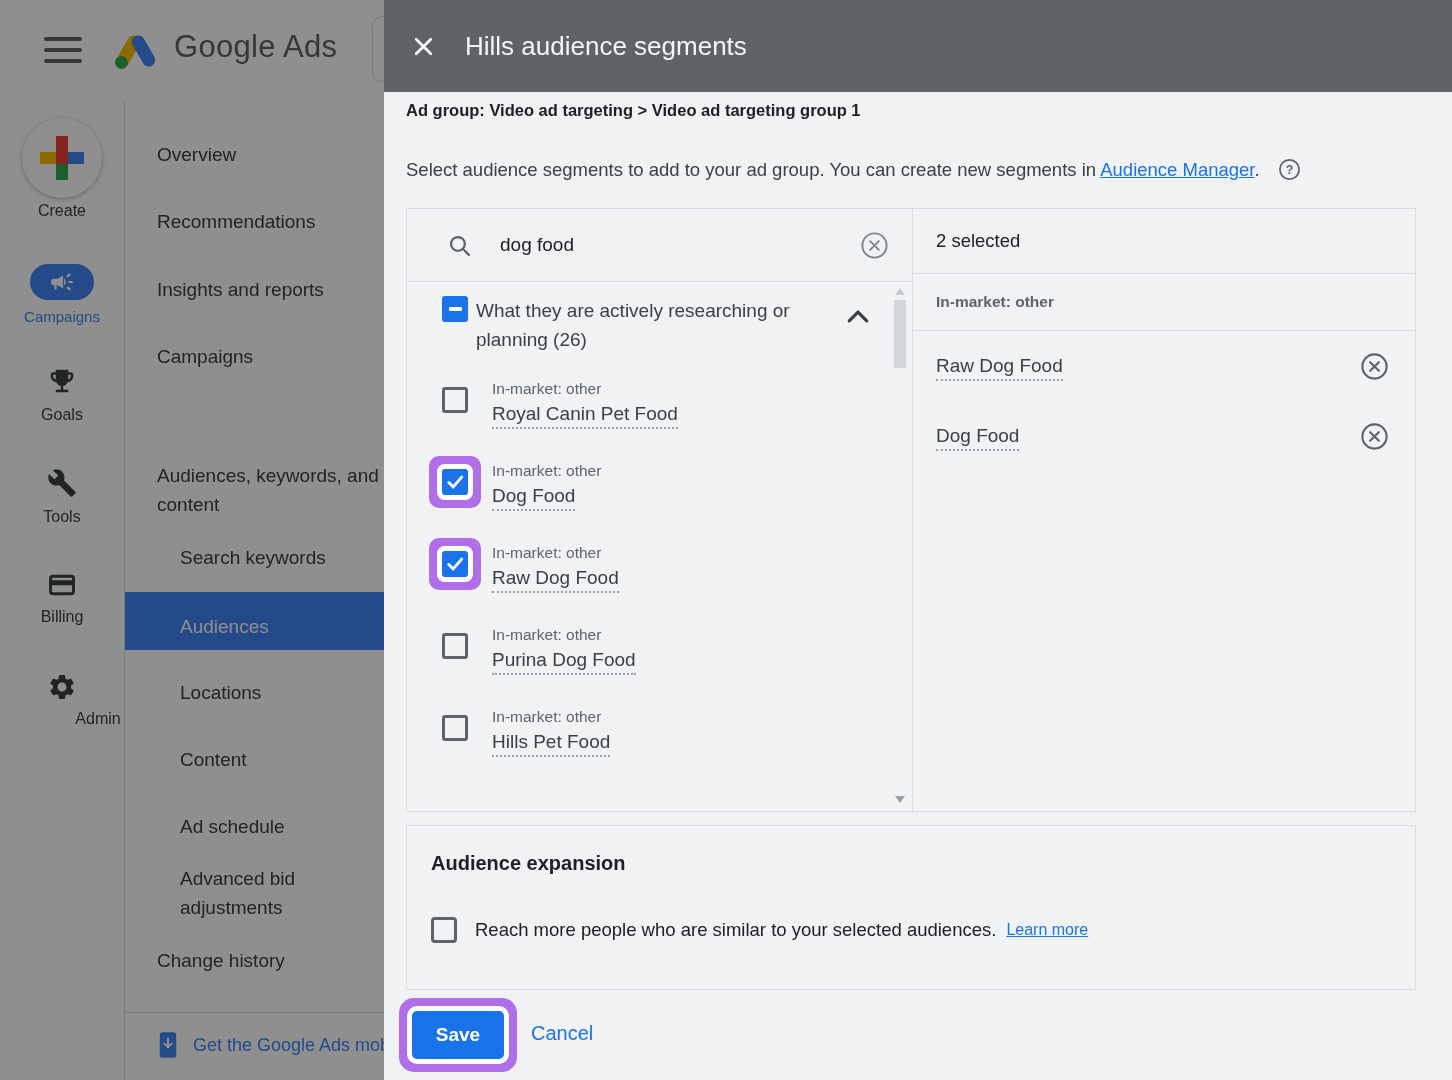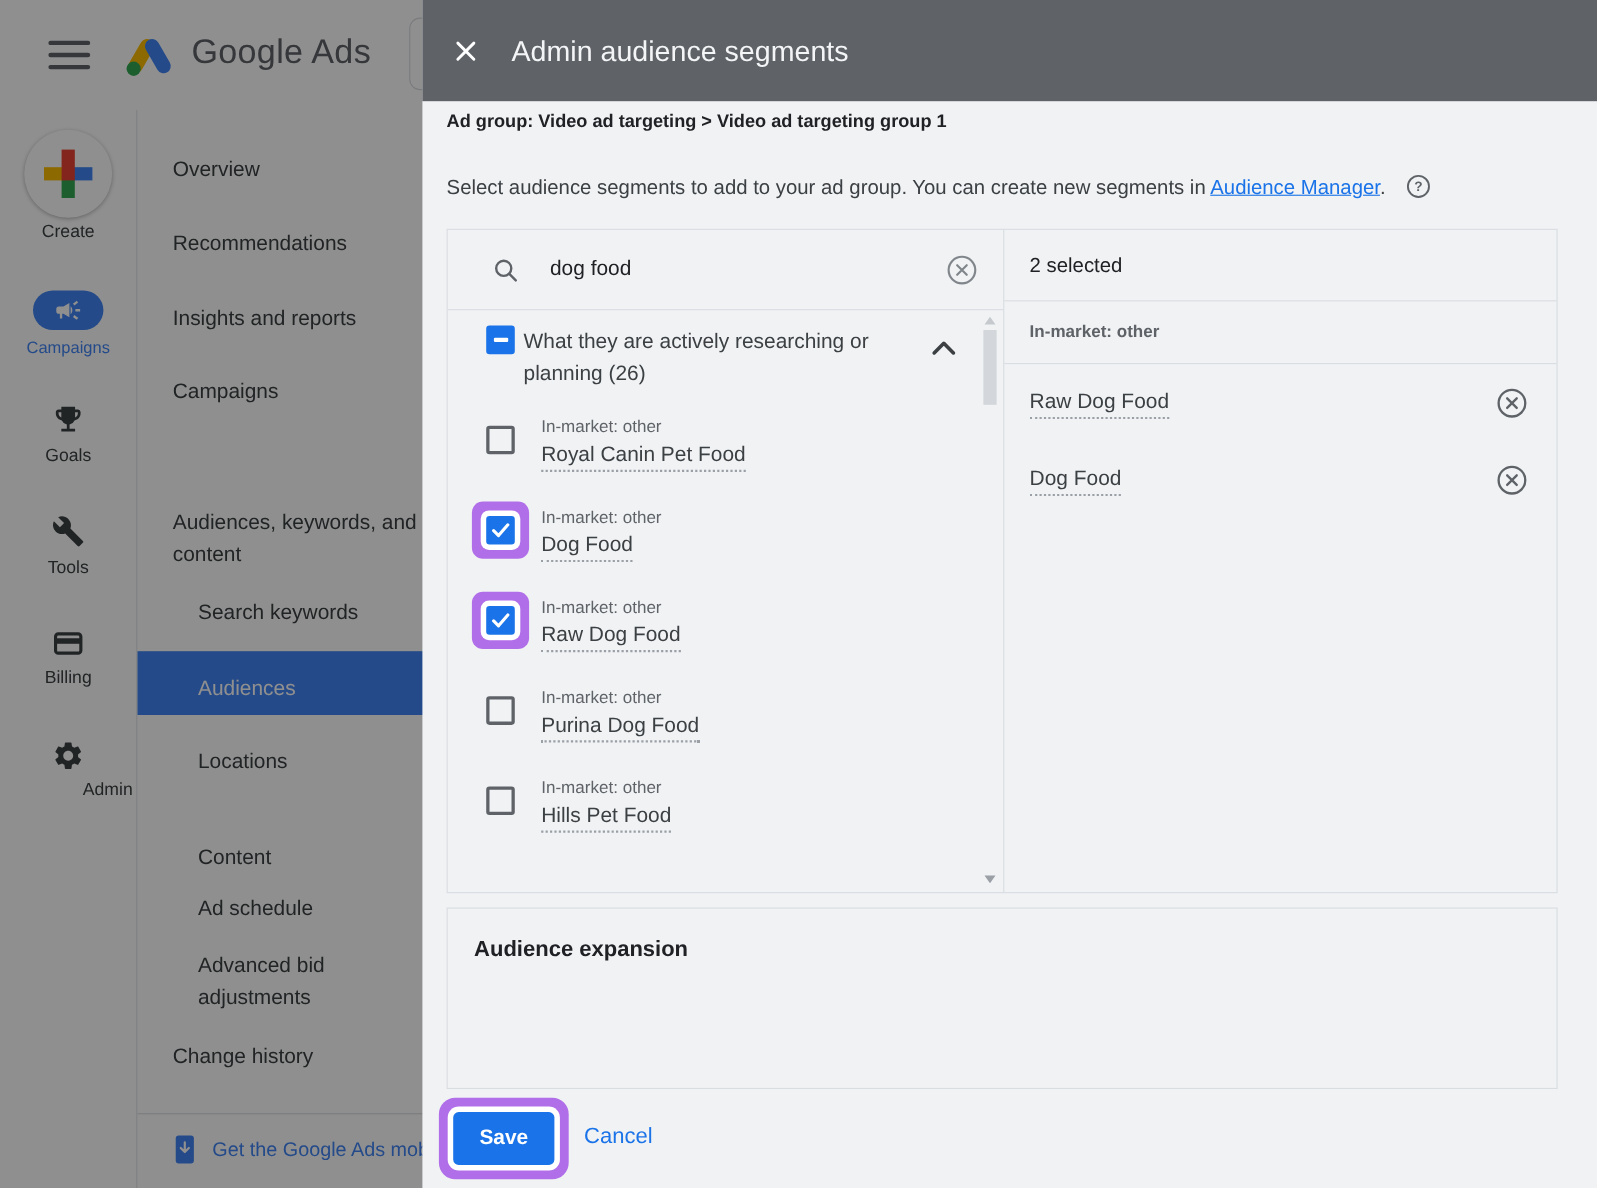--- a/index.html
+++ b/index.html
@@ -177,21 +177,21 @@
 
   <div class="sidenav">
     <div class="nav-item" style="top:40px;">Overview</div>
     <div class="nav-item" style="top:107px;">Recommendations</div>
     <div class="nav-item" style="top:175px;">Insights and reports</div>
     <div class="nav-item" style="top:242px;">Campaigns</div>
     <div class="nav-item" style="top:361px;width:262px;">Audiences, keywords, and content</div>
     <div class="nav-item sub" style="top:443px;">Search keywords</div>
     <div class="nav-item sub selected" style="top:492px;">Audiences</div>
     <div class="nav-item sub" style="top:578px;">Locations</div>
-    <div class="nav-item sub" style="top:645px;margin-top:20px;">Content</div>
+    <div class="nav-item sub" style="top:645px;">Content</div>
     <div class="nav-item sub" style="top:712px;">Ad schedule</div>
     <div class="nav-item sub" style="top:764px;width:262px;">Advanced bid adjustments</div>
     <div class="nav-item" style="top:846px;">Change history</div>
     <div class="nav-divider"></div>
     <div class="nav-footer">
       <svg width="22" height="30" viewBox="0 0 24 30">
         <rect x="3" y="1" width="18" height="28" rx="3" fill="#4285f4"></rect>
         <path d="M12 8v9M8 13.5l4 4 4-4" stroke="#ffffff" stroke-width="2.2" fill="none" stroke-linecap="round" stroke-linejoin="round"></path>
       </svg>
       <span>Get the Google Ads mobile app</span>
@@ -200,21 +200,21 @@
 
   <div class="dim"></div>
 
   <div class="modal">
     <div class="modal-header">
       <button class="close-btn">
         <svg width="25" height="25" viewBox="0 0 24 24">
             <path d="M5 5l14 14M19 5L5 19" stroke="#ffffff" stroke-width="2.5" stroke-linecap="round"></path>
           </svg>
       </button>
-      <span class="modal-title">Admin audience segments</span>
+      <span class="modal-title">Hills audience segments</span>
     </div>
 
     <div class="breadcrumb">Ad group: Video ad targeting &gt; Video ad targeting group 1</div>
 
     <div class="desc">
       <span>Select audience segments to add to your ad group. You can create new segments in </span><a>Audience Manager</a><span>.</span>
       <span class="help">
         <svg width="23" height="23" viewBox="0 0 24 24">
           <circle cx="12" cy="12" r="10" fill="none" stroke="#5f6368" stroke-width="1.8"></circle>
           <text x="12" y="16.5" text-anchor="middle" font-size="13" font-weight="bold" fill="#5f6368" font-family="Liberation Sans, sans-serif">?</text>
@@ -329,18 +329,23 @@
               <circle cx="16" cy="16" r="12.5" fill="none" stroke="#5f6368" stroke-width="2.2"></circle>
               <path d="M11.5 11.5l9 9M20.5 11.5l-9 9" stroke="#5f6368" stroke-width="2.2" stroke-linecap="round"></path>
             </svg>
           </button>
         </div>
       </div>
     </div>
 
     <div class="exp-card">
       <div class="exp-title">Audience expansion</div>
+      <div class="exp-row">
+        <div class="cb" style="border-radius:4px;"></div>
+        <span class="exp-label">Reach more people who are similar to your selected audiences.</span>
+        <span class="link" style="margin-left:-8px;">Learn more</span>
+      </div>
     </div>
 
     <button class="save-btn">Save</button>
     <button class="cancel-btn">Cancel</button>
   </div>
 </div>
 
 </body></html>

